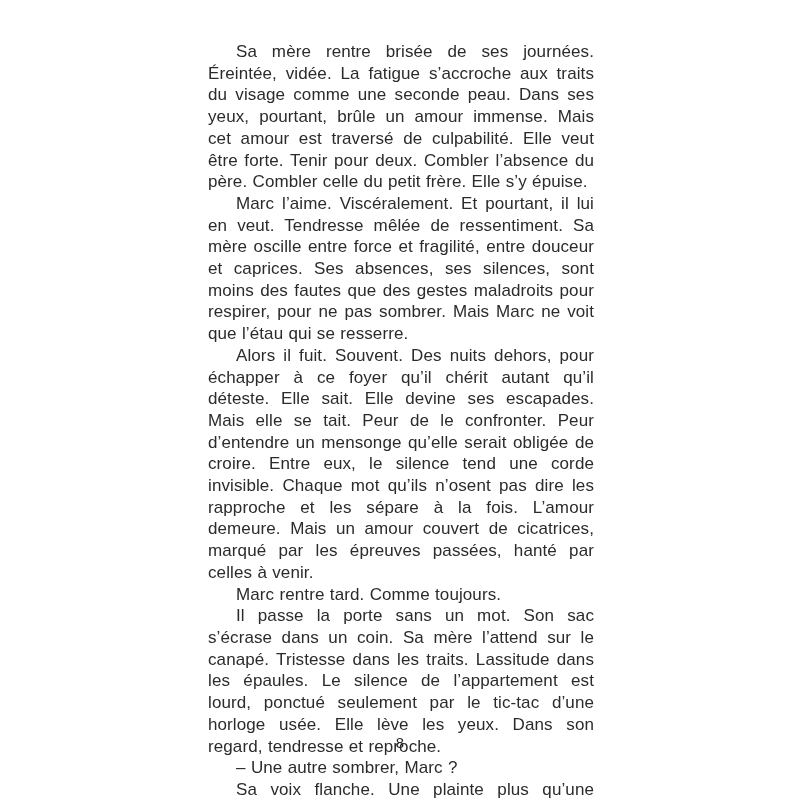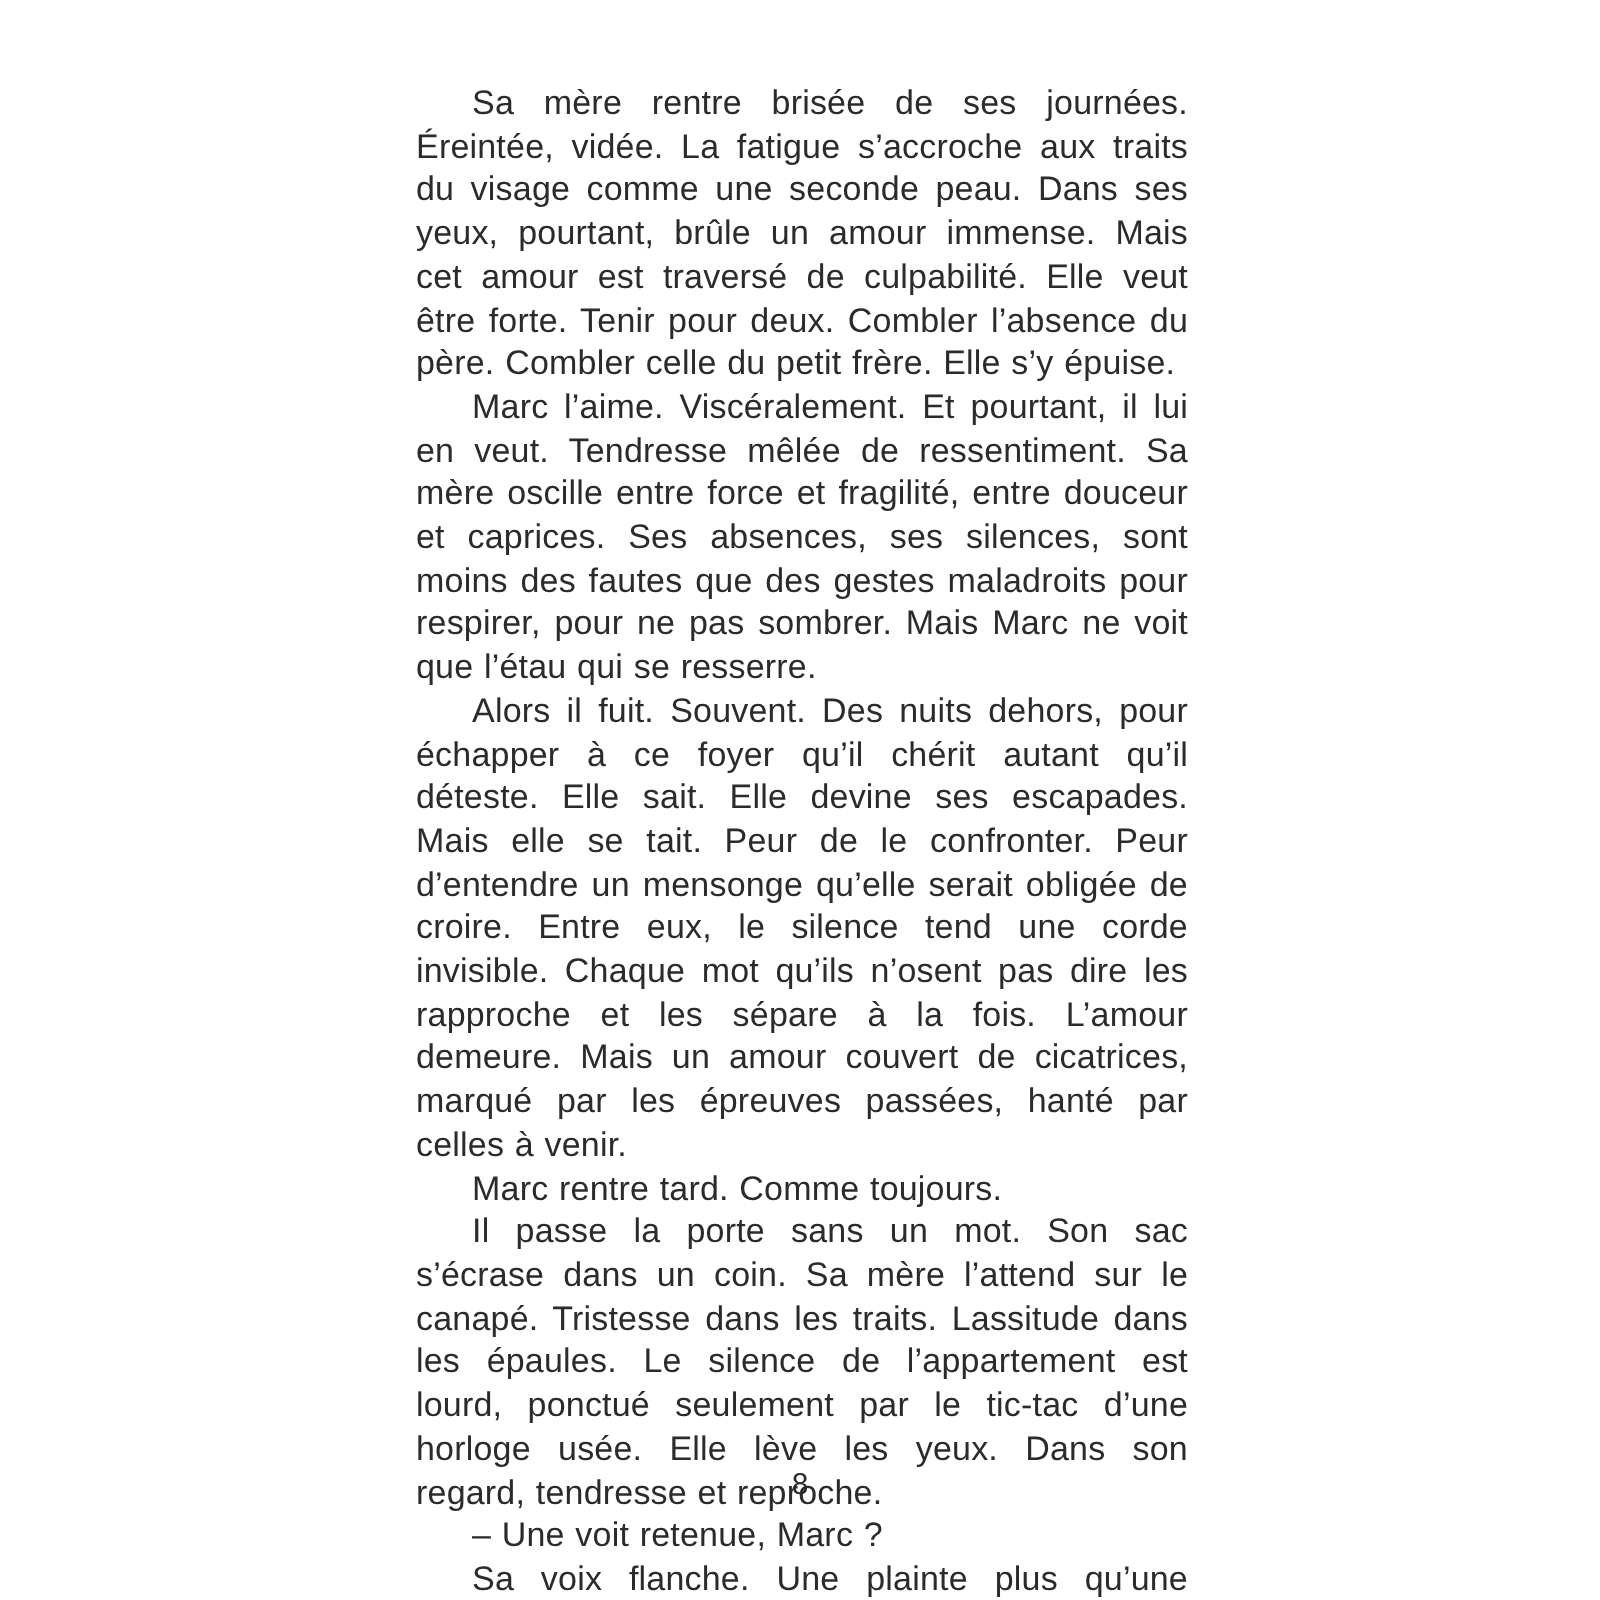--- a/index.html
+++ b/index.html
@@ -51,18 +51,18 @@
 <div class="page">
   <div class="text-block">
     <div class="section">
       <p class="para">Sa mère rentre brisée de ses journées. Éreintée, vidée. La fatigue s’accroche aux traits du visage comme une seconde peau. Dans ses yeux, pourtant, brûle un amour immense. Mais cet amour est traversé de culpabilité. Elle veut être forte. Tenir pour deux. Combler l’absence du père. Combler celle du petit frère. Elle s’y épuise.</p>
       <p class="para">Marc l’aime. Viscéralement. Et pourtant, il lui en veut. Tendresse mêlée de ressentiment. Sa mère oscille entre force et fragilité, entre douceur et caprices. Ses absences, ses silences, sont moins des fautes que des gestes maladroits pour respirer, pour ne pas sombrer. Mais Marc ne voit que l’étau qui se resserre.</p>
       <p class="para">Alors il fuit. Souvent. Des nuits dehors, pour échapper à ce foyer qu’il chérit autant qu’il déteste. Elle sait. Elle devine ses escapades. Mais elle se tait. Peur de le confronter. Peur d’entendre un mensonge qu’elle serait obligée de croire. Entre eux, le silence tend une corde invisible. Chaque mot qu’ils n’osent pas dire les rapproche et les sépare à la fois. L’amour demeure. Mais un amour couvert de cicatrices, marqué par les épreuves passées, hanté par celles à venir.</p>
     </div>
     <div class="section section-break">
       <p class="para">Marc rentre tard. Comme toujours.</p>
       <p class="para">Il passe la porte sans un mot. Son sac s’écrase dans un coin. Sa mère l’attend sur le canapé. Tristesse dans les traits. Lassitude dans les épaules. Le silence de l’appartement est lourd, ponctué seulement par le tic-tac d’une horloge usée. Elle lève les yeux. Dans son regard, tendresse et reproche.</p>
-      <p class="para">– Une voit retenue, Marc ?</p>
+      <p class="para">– Une autre sombrer, Marc ?</p>
       <p class="para">Sa voix flanche. Une plainte plus qu’une question. Il soupire, dehors les épaules.</p>
     </div>
   </div>
   <div class="page-number">8</div>
 </div>
 
 </body></html>

